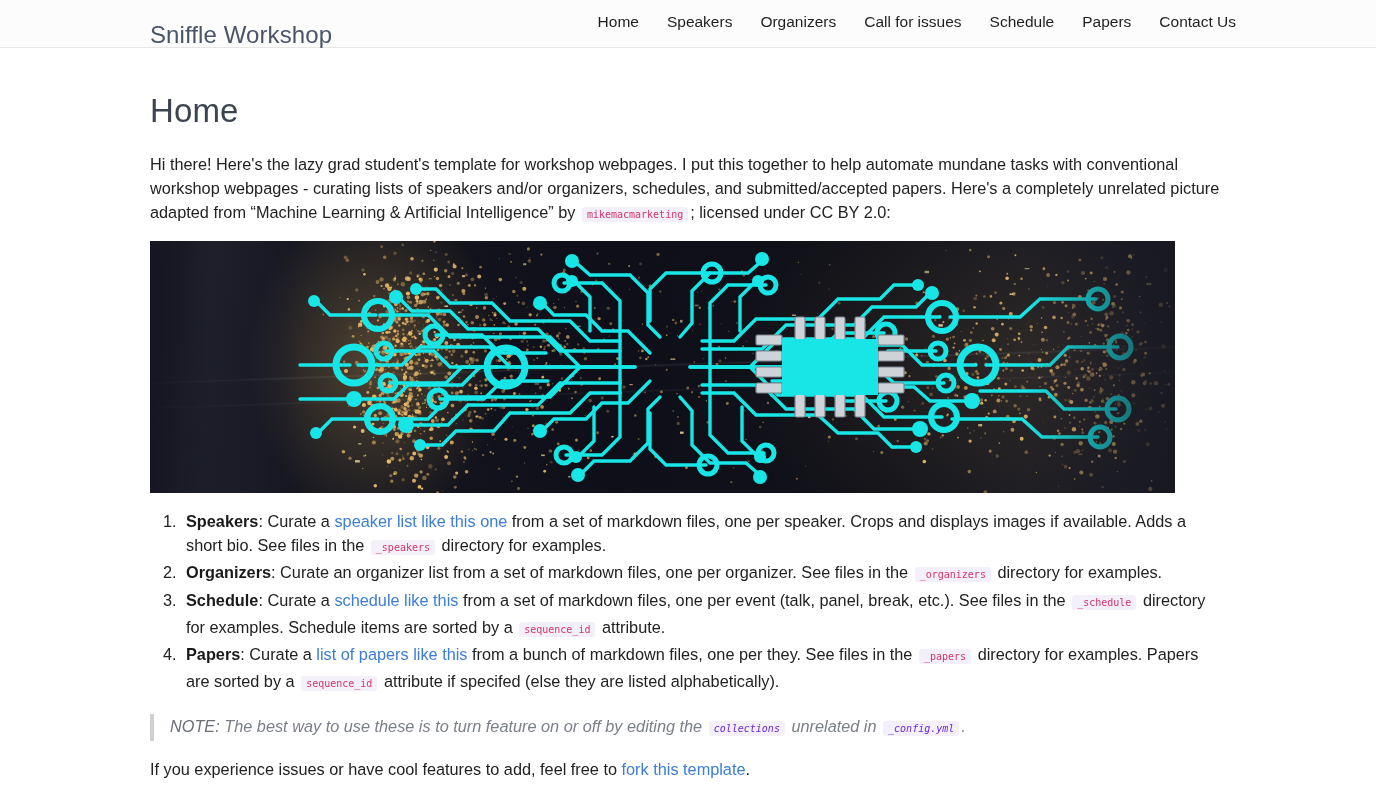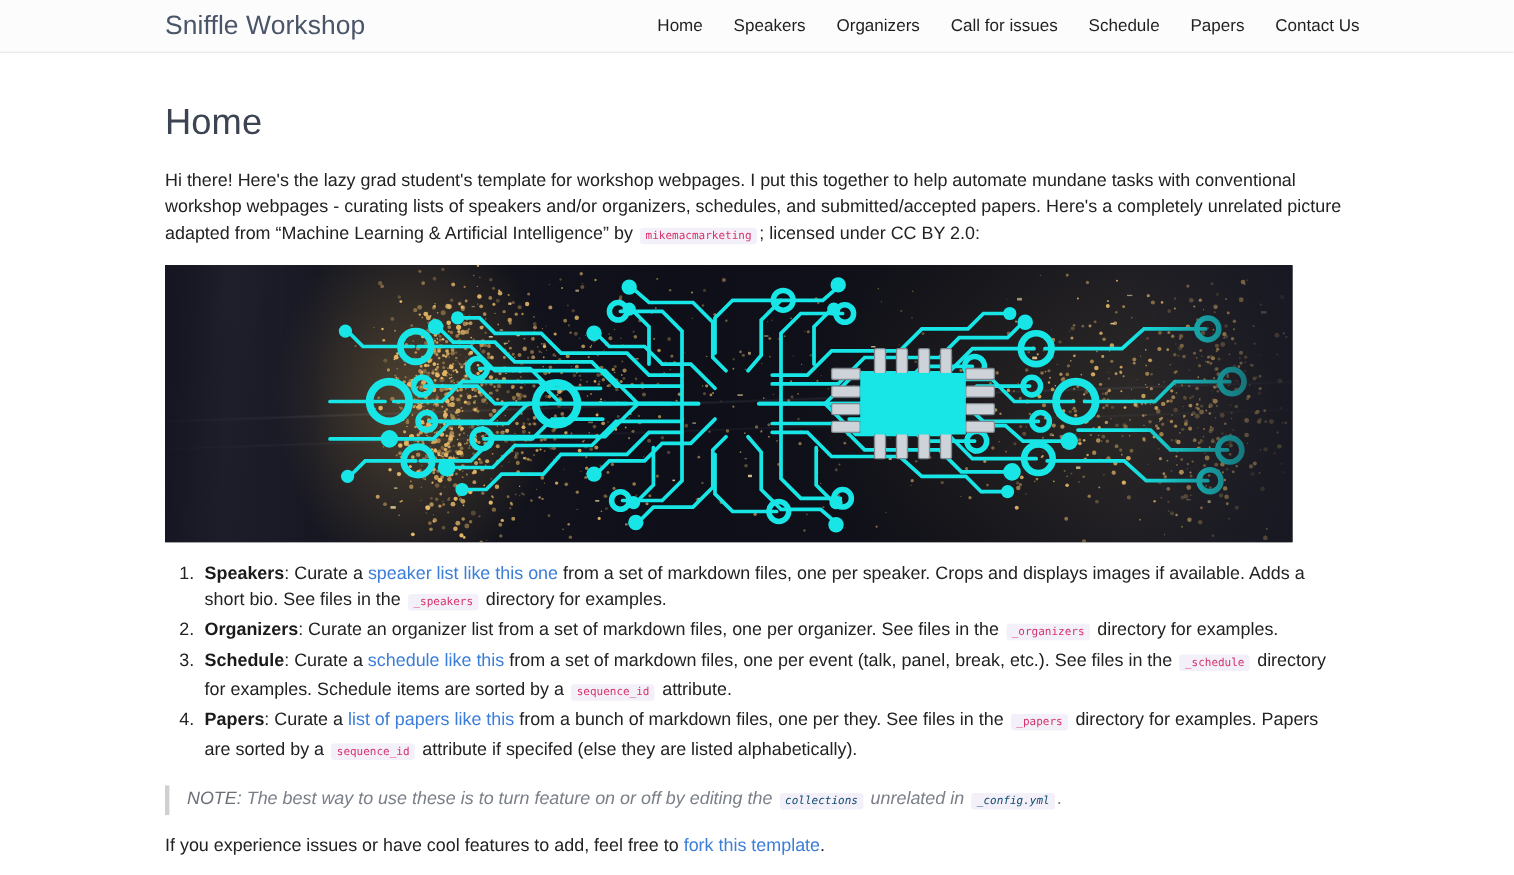--- a/index.html
+++ b/index.html
@@ -15,21 +15,21 @@
     color: #2d2d2d;
     -webkit-font-smoothing: antialiased;
   }
 
   
   .navbar {
     height: 48px;
     background: #fcfcfc;
     border-bottom: 1px solid #e6e6e6;
     display: flex;
-    align-items: center;
+    align-items: flex-end;
     padding: 0 0 0 150px;
     position: relative;
     gap: 16px;
   }
   .brand {
     font-size: 24px;
     font-weight: 400;
     color: #4a5568;
     letter-spacing: 0.1px;
     white-space: nowrap;
@@ -140,21 +140,21 @@
     border-left: 4px solid #d0d0d0;
     color: #7a7f88;
     font-style: italic;
     font-size: 16.3px;
     line-height: 24px;
     max-width: 1060px;
   }
   blockquote.note strong { font-weight: 400; color: #6b7078; font-style: italic; }
   blockquote.note code.inline {
     font-style: italic;
-    color: #0c4a6e;
+    color: #6d28d9;
     background: #f3f0f9;
   }
 </style>
 </head>
 <body>
 
 <nav class="navbar">
   <a class="brand" href="#">Sniffle Workshop</a>
   <ul class="nav-links">
     <li><a class="nav-link" href="#">Home</a></li>

